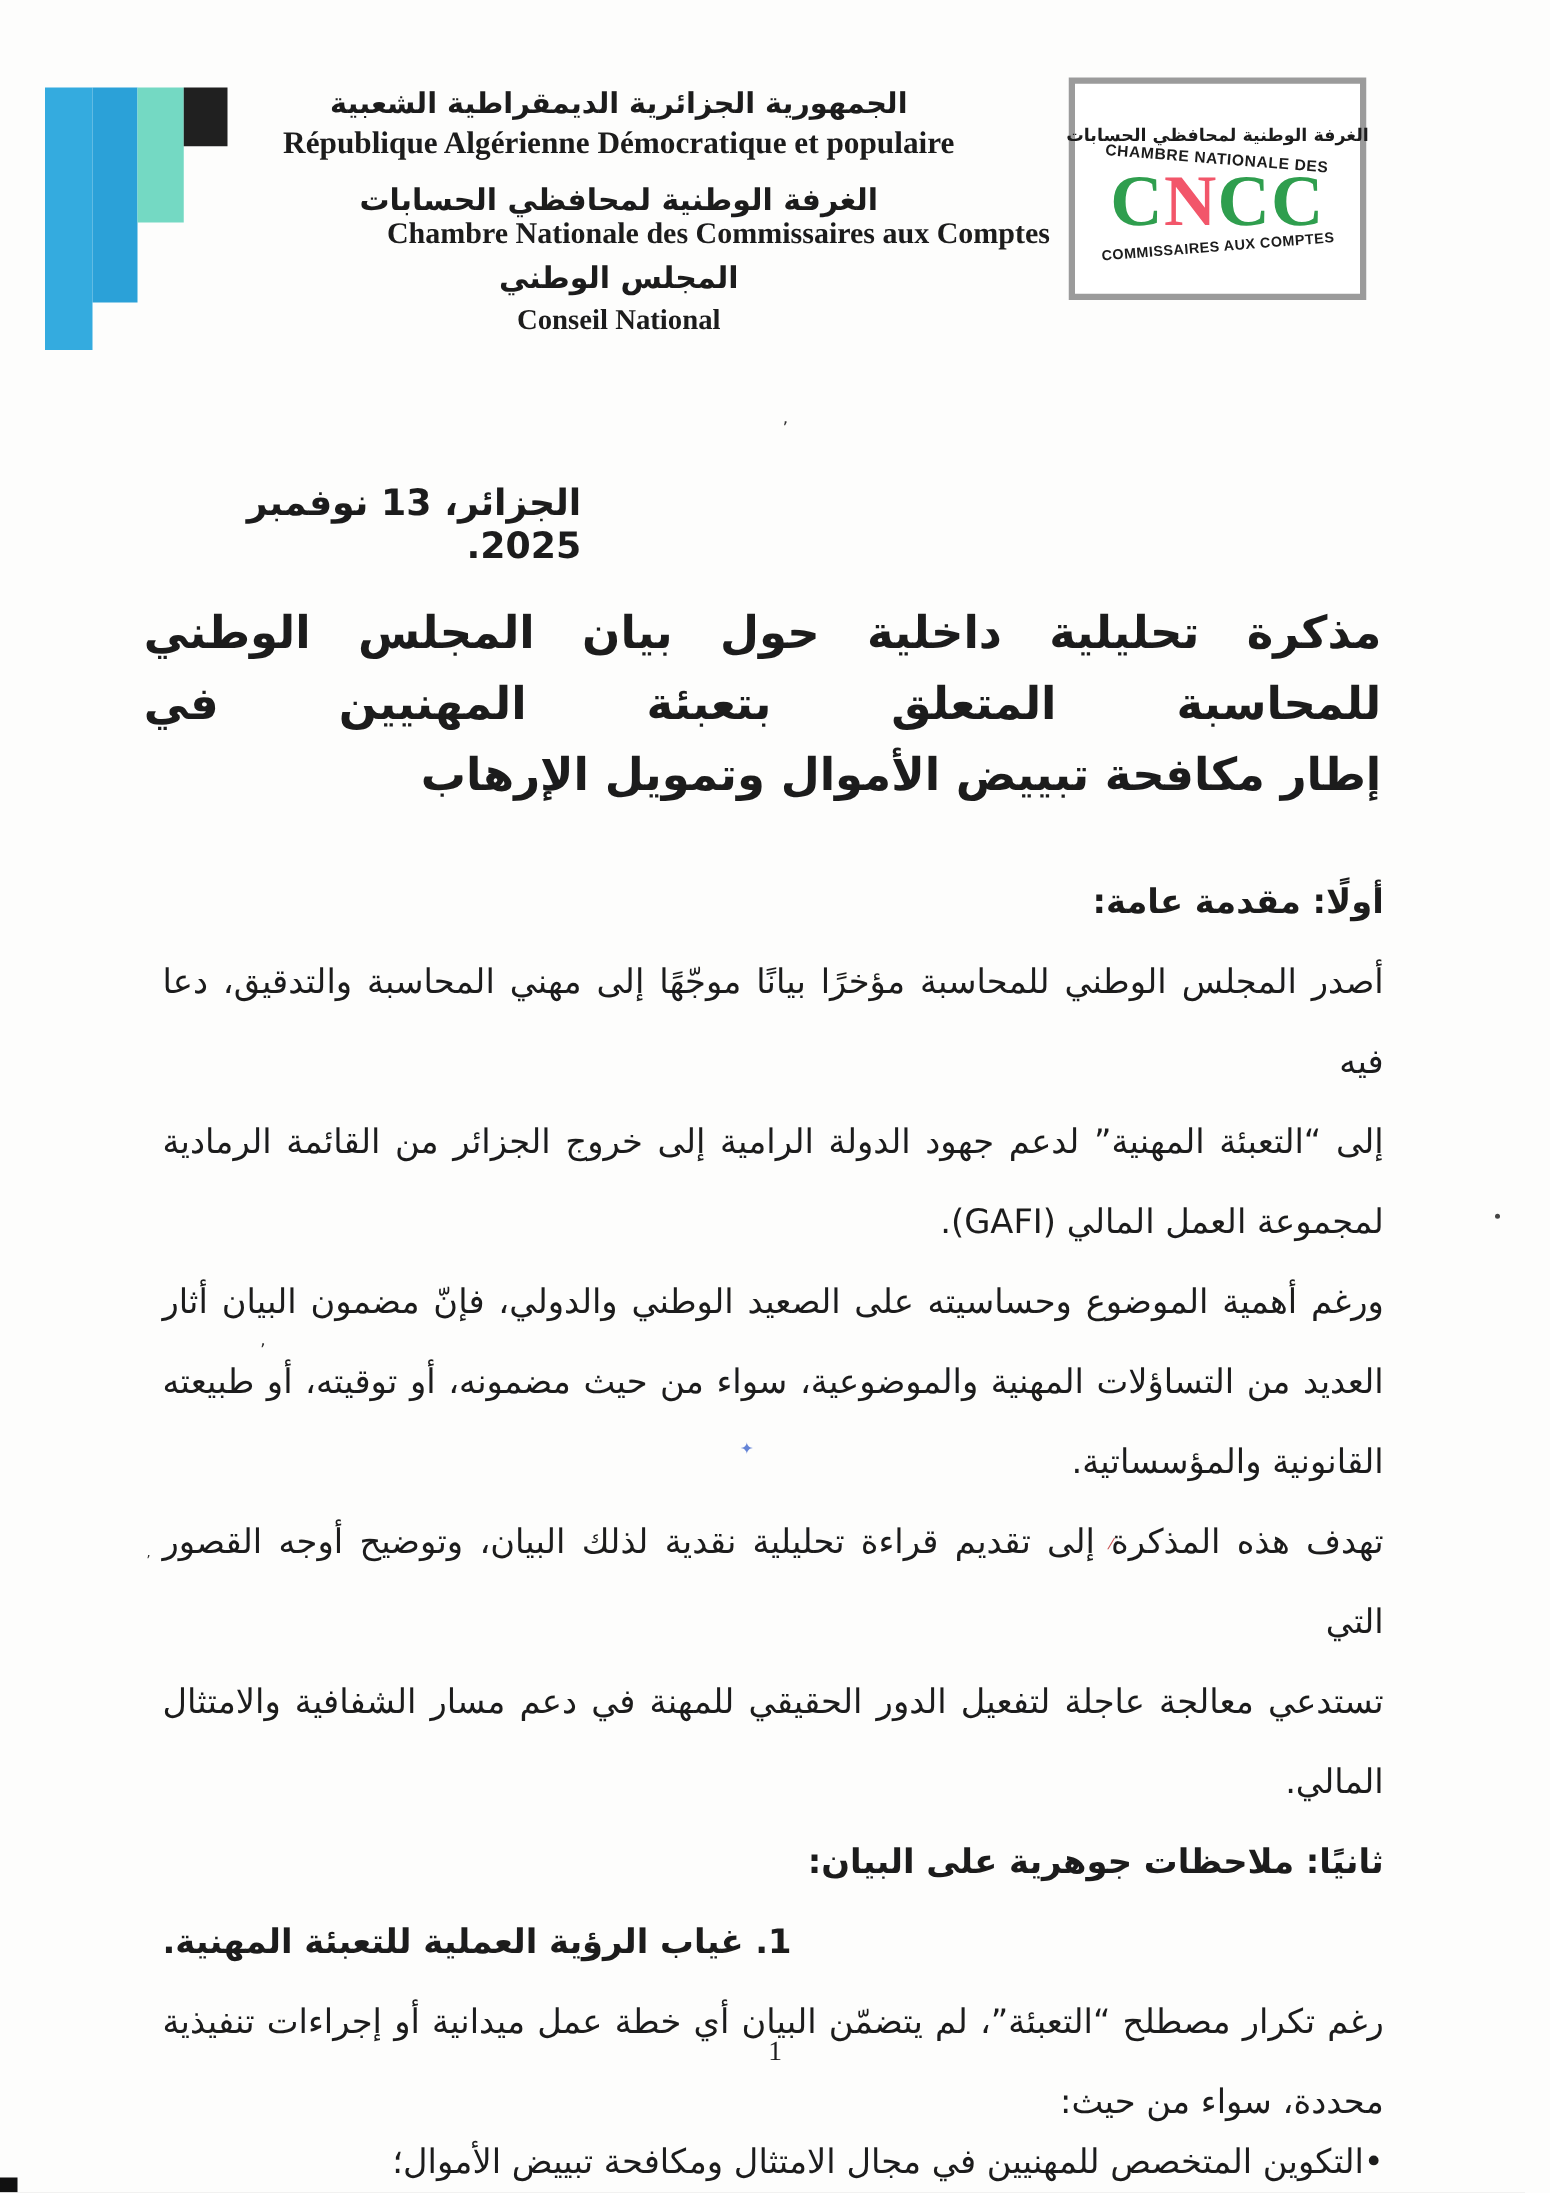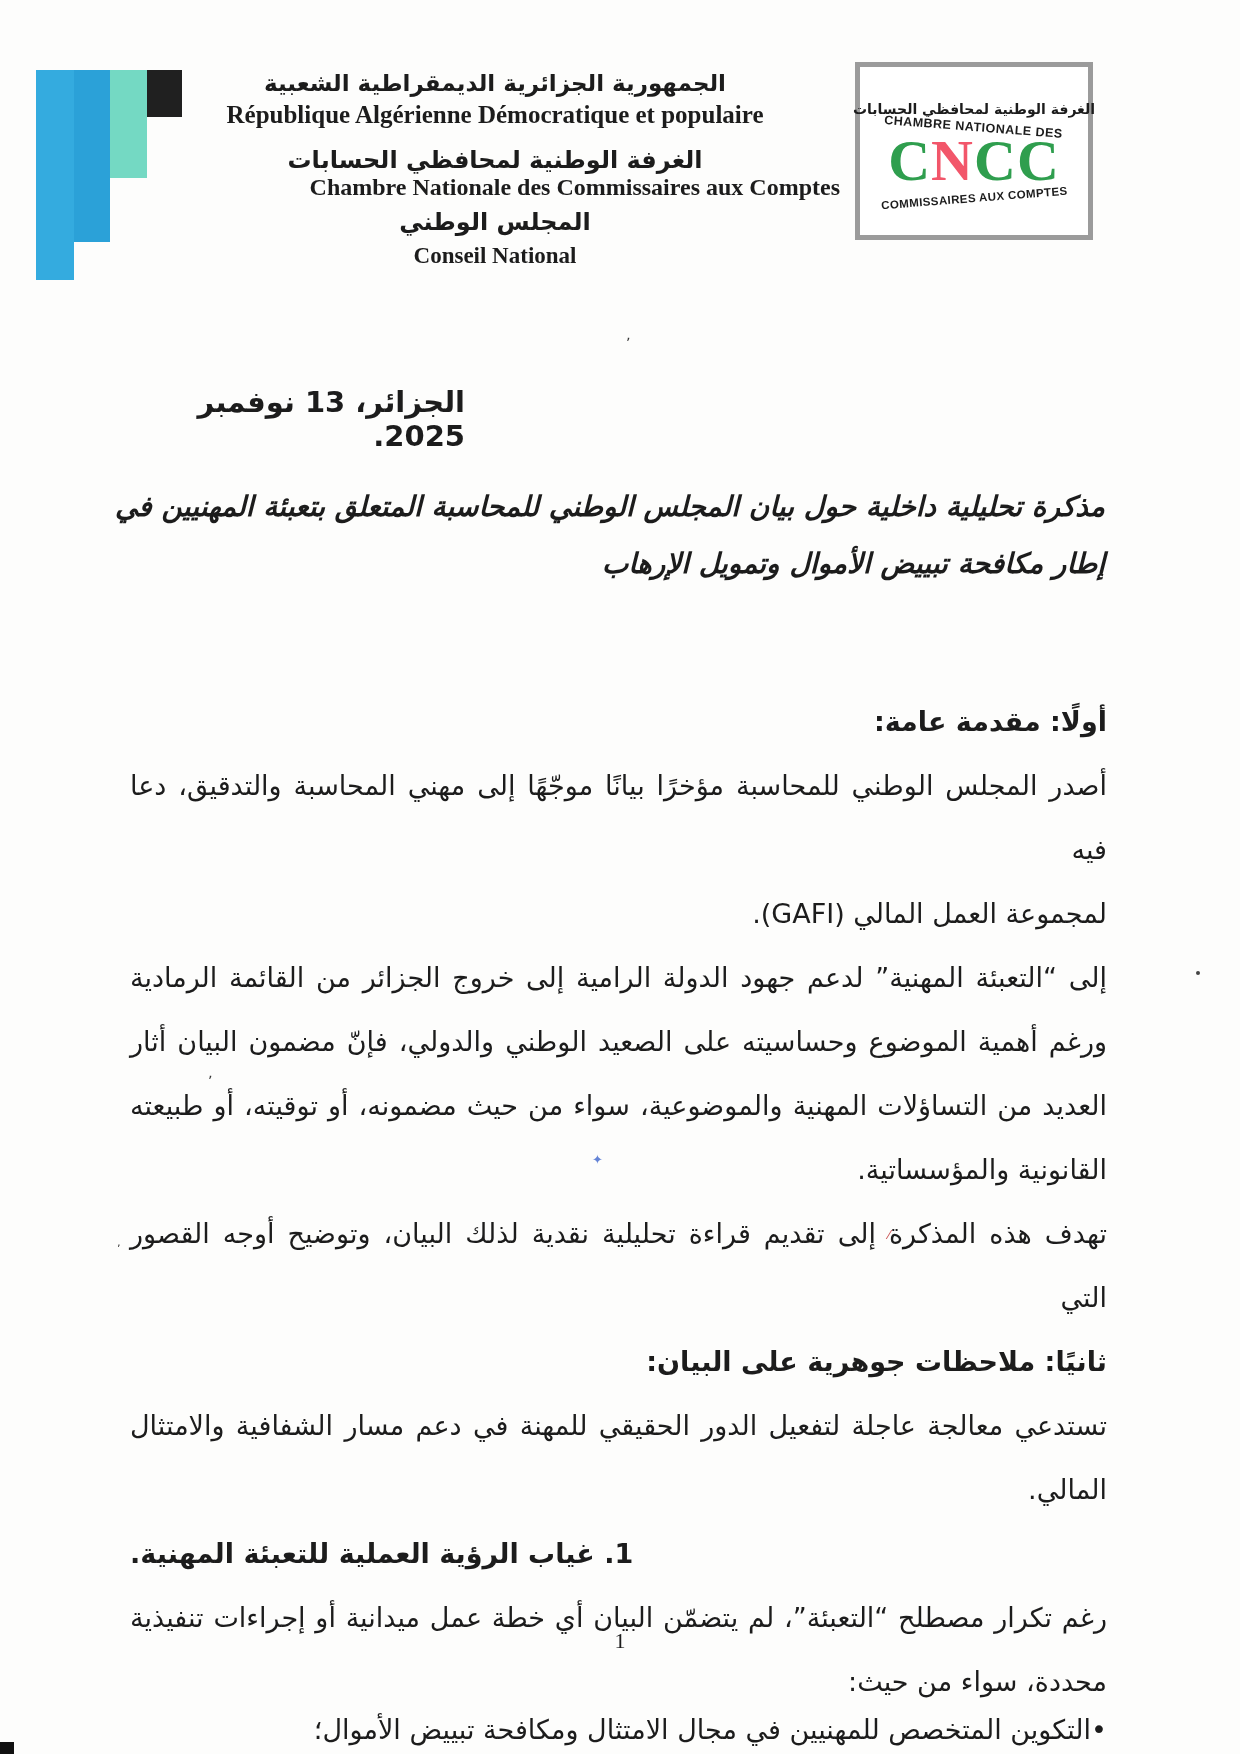--- a/index.html
+++ b/index.html
@@ -31,21 +31,21 @@
   }
   .stamp .s-ar{font-size:14px;font-weight:bold;white-space:nowrap;margin-top:2px;}
   .stamp .s-top{font-size:12.5px;font-weight:bold;letter-spacing:.5px;transform:rotate(4.5deg);margin-top:3px;white-space:nowrap;font-family:"Liberation Sans",sans-serif;}
   .stamp .s-cncc{font-family:"Liberation Serif",serif;font-weight:bold;font-size:58px;line-height:58px;letter-spacing:1px;margin-top:-2px;}
   .stamp .s-cncc .g{color:var(--green);}
   .stamp .s-cncc .r{color:var(--red);}
   .stamp .s-bot{font-size:11.5px;font-weight:bold;letter-spacing:.4px;transform:rotate(-4.5deg);margin-top:2px;white-space:nowrap;font-family:"Liberation Sans",sans-serif;}
   
   .dateline{position:absolute;left:145px;top:385px;width:320px;direction:rtl;font-size:29px;font-weight:bold;}
   
-  .titleblock{position:absolute;left:115px;right:135px;top:478px;direction:rtl;font-weight:bold;font-size:28px;font-style:italic;}
+  .titleblock{position:absolute;left:115px;right:135px;top:478px;direction:rtl;font-weight:bold;font-size:36px;}
   .titleblock .t1{text-align:justify;text-align-last:justify;line-height:57px;}
   .titleblock .t2{text-align:right;line-height:57px;}
   
   .bodyblock{position:absolute;left:130px;right:133px;top:690px;direction:rtl;font-size:27px;}
   .bodyblock .ln{line-height:64px;white-space:nowrap;}
   .bodyblock .just{white-space:normal;text-align:justify;text-align-last:justify;}
   .bodyblock .rgt{text-align:right;}
   .bodyblock .hd{font-weight:bold;text-align:right;}
   .bodyblock .num-item{font-weight:bold;text-align:left;padding-right:155px;}
   .bodyblock .bullets{margin-top:-16px;}
@@ -86,28 +86,28 @@
   <div class="dateline">الجزائر، 13 نوفمبر 2025.</div>
 
   <div class="titleblock">
     <div class="t1">مذكرة تحليلية داخلية حول بيان المجلس الوطني للمحاسبة المتعلق بتعبئة المهنيين في</div>
     <div class="t2">إطار مكافحة تبييض الأموال وتمويل الإرهاب</div>
   </div>
 
   <div class="bodyblock">
     <div class="ln hd">أولًا: مقدمة عامة:</div>
     <div class="ln just">أصدر المجلس الوطني للمحاسبة مؤخرًا بيانًا موجّهًا إلى مهني المحاسبة والتدقيق، دعا فيه</div>
+    <div class="ln just">إلى “التعبئة المهنية” لدعم جهود الدولة الرامية إلى خروج الجزائر من القائمة الرمادية</div>
     <div class="ln rgt">لمجموعة العمل المالي (GAFI).</div>
-    <div class="ln just">إلى “التعبئة المهنية” لدعم جهود الدولة الرامية إلى خروج الجزائر من القائمة الرمادية</div>
     <div class="ln just">ورغم أهمية الموضوع وحساسيته على الصعيد الوطني والدولي، فإنّ مضمون البيان أثار</div>
     <div class="ln just">العديد من التساؤلات المهنية والموضوعية، سواء من حيث مضمونه، أو توقيته، أو طبيعته</div>
     <div class="ln rgt">القانونية والمؤسساتية.</div>
     <div class="ln just">تهدف هذه المذكرة إلى تقديم قراءة تحليلية نقدية لذلك البيان، وتوضيح أوجه القصور التي</div>
+    <div class="ln just">تستدعي معالجة عاجلة لتفعيل الدور الحقيقي للمهنة في دعم مسار الشفافية والامتثال المالي.</div>
     <div class="ln hd">ثانيًا: ملاحظات جوهرية على البيان:</div>
-    <div class="ln just">تستدعي معالجة عاجلة لتفعيل الدور الحقيقي للمهنة في دعم مسار الشفافية والامتثال المالي.</div>
     <div class="ln num-item">1. غياب الرؤية العملية للتعبئة المهنية.</div>
     <div class="ln just">رغم تكرار مصطلح “التعبئة”، لم يتضمّن البيان أي خطة عمل ميدانية أو إجراءات تنفيذية</div>
     <div class="ln rgt">محددة، سواء من حيث:</div>
     <div class="bullets">
       <div class="ln rgt">•التكوين المتخصص للمهنيين في مجال الامتثال ومكافحة تبييض الأموال؛</div>
 
     </div>
   </div>
 
   <div class="pagenum">1</div>

